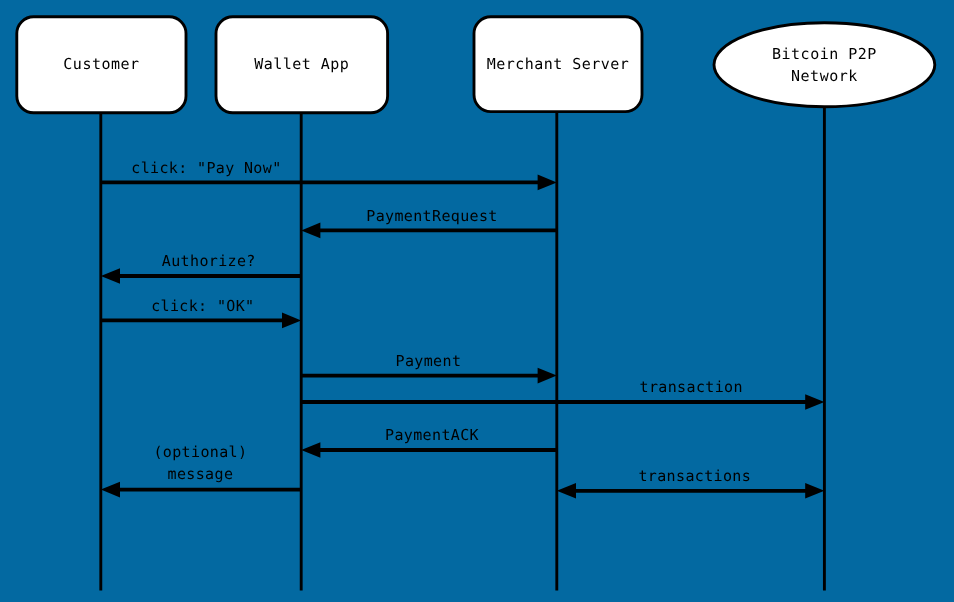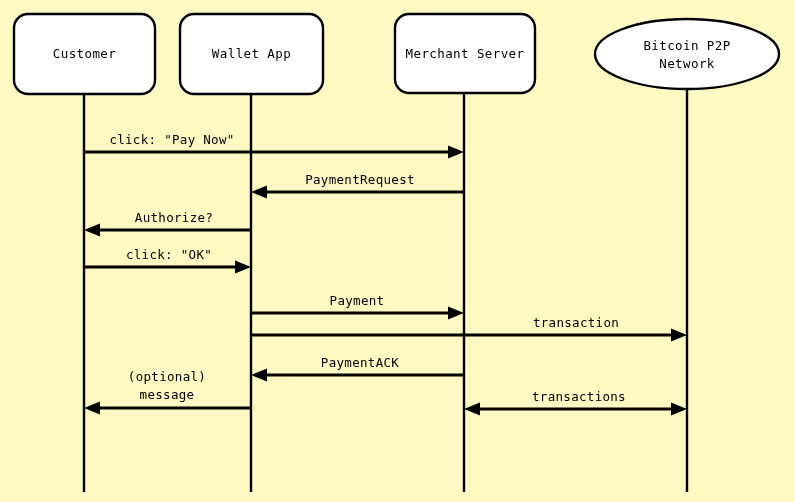--- a/index.html
+++ b/index.html
@@ -8,21 +8,21 @@
     padding: 0;
     background: #ffffff;
   }
   body {
     font-family: "DejaVu Sans Mono", "Liberation Mono", monospace;
   }
   #diagram-root {
     position: relative;
     width: 795px;
     height: 502px;
-    background: #fef9c3;
+    background: #0369a1;
     overflow: hidden;
   }
   #seq-svg {
     display: block;
     width: 795px;
     height: 502px;
   }
   .participant-shape {
     fill: #ffffff;
     stroke: #000000;

